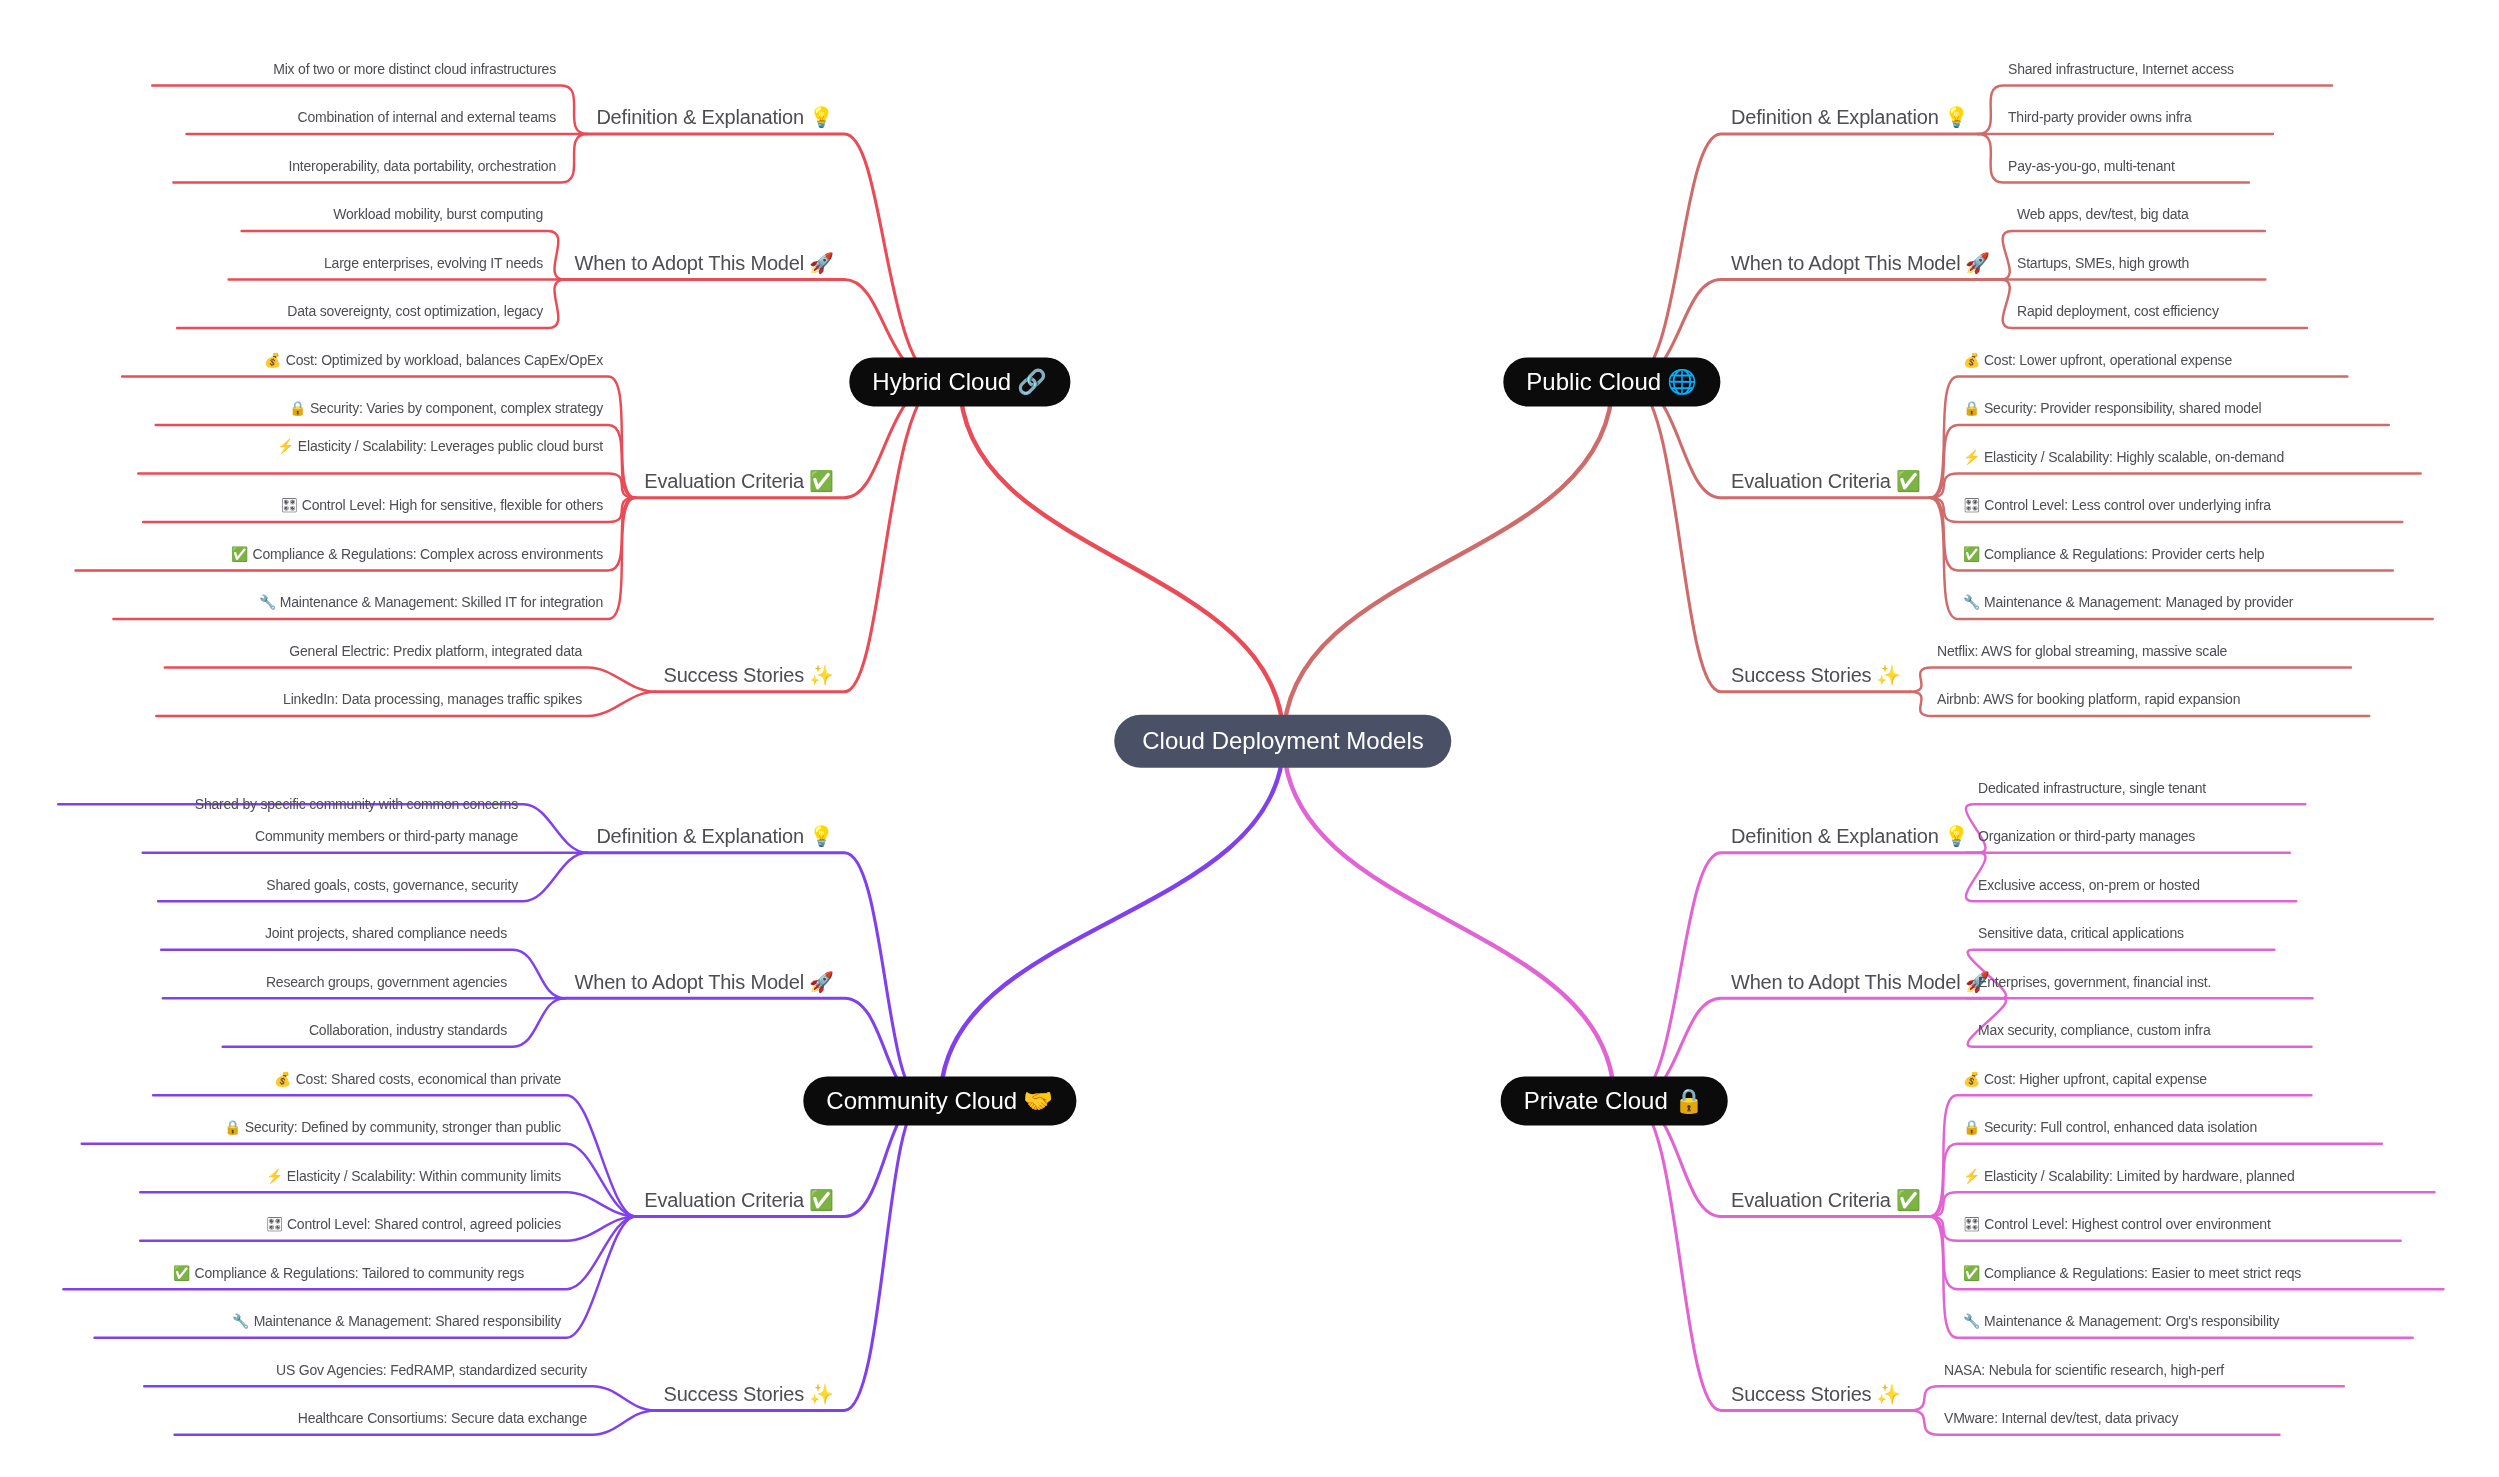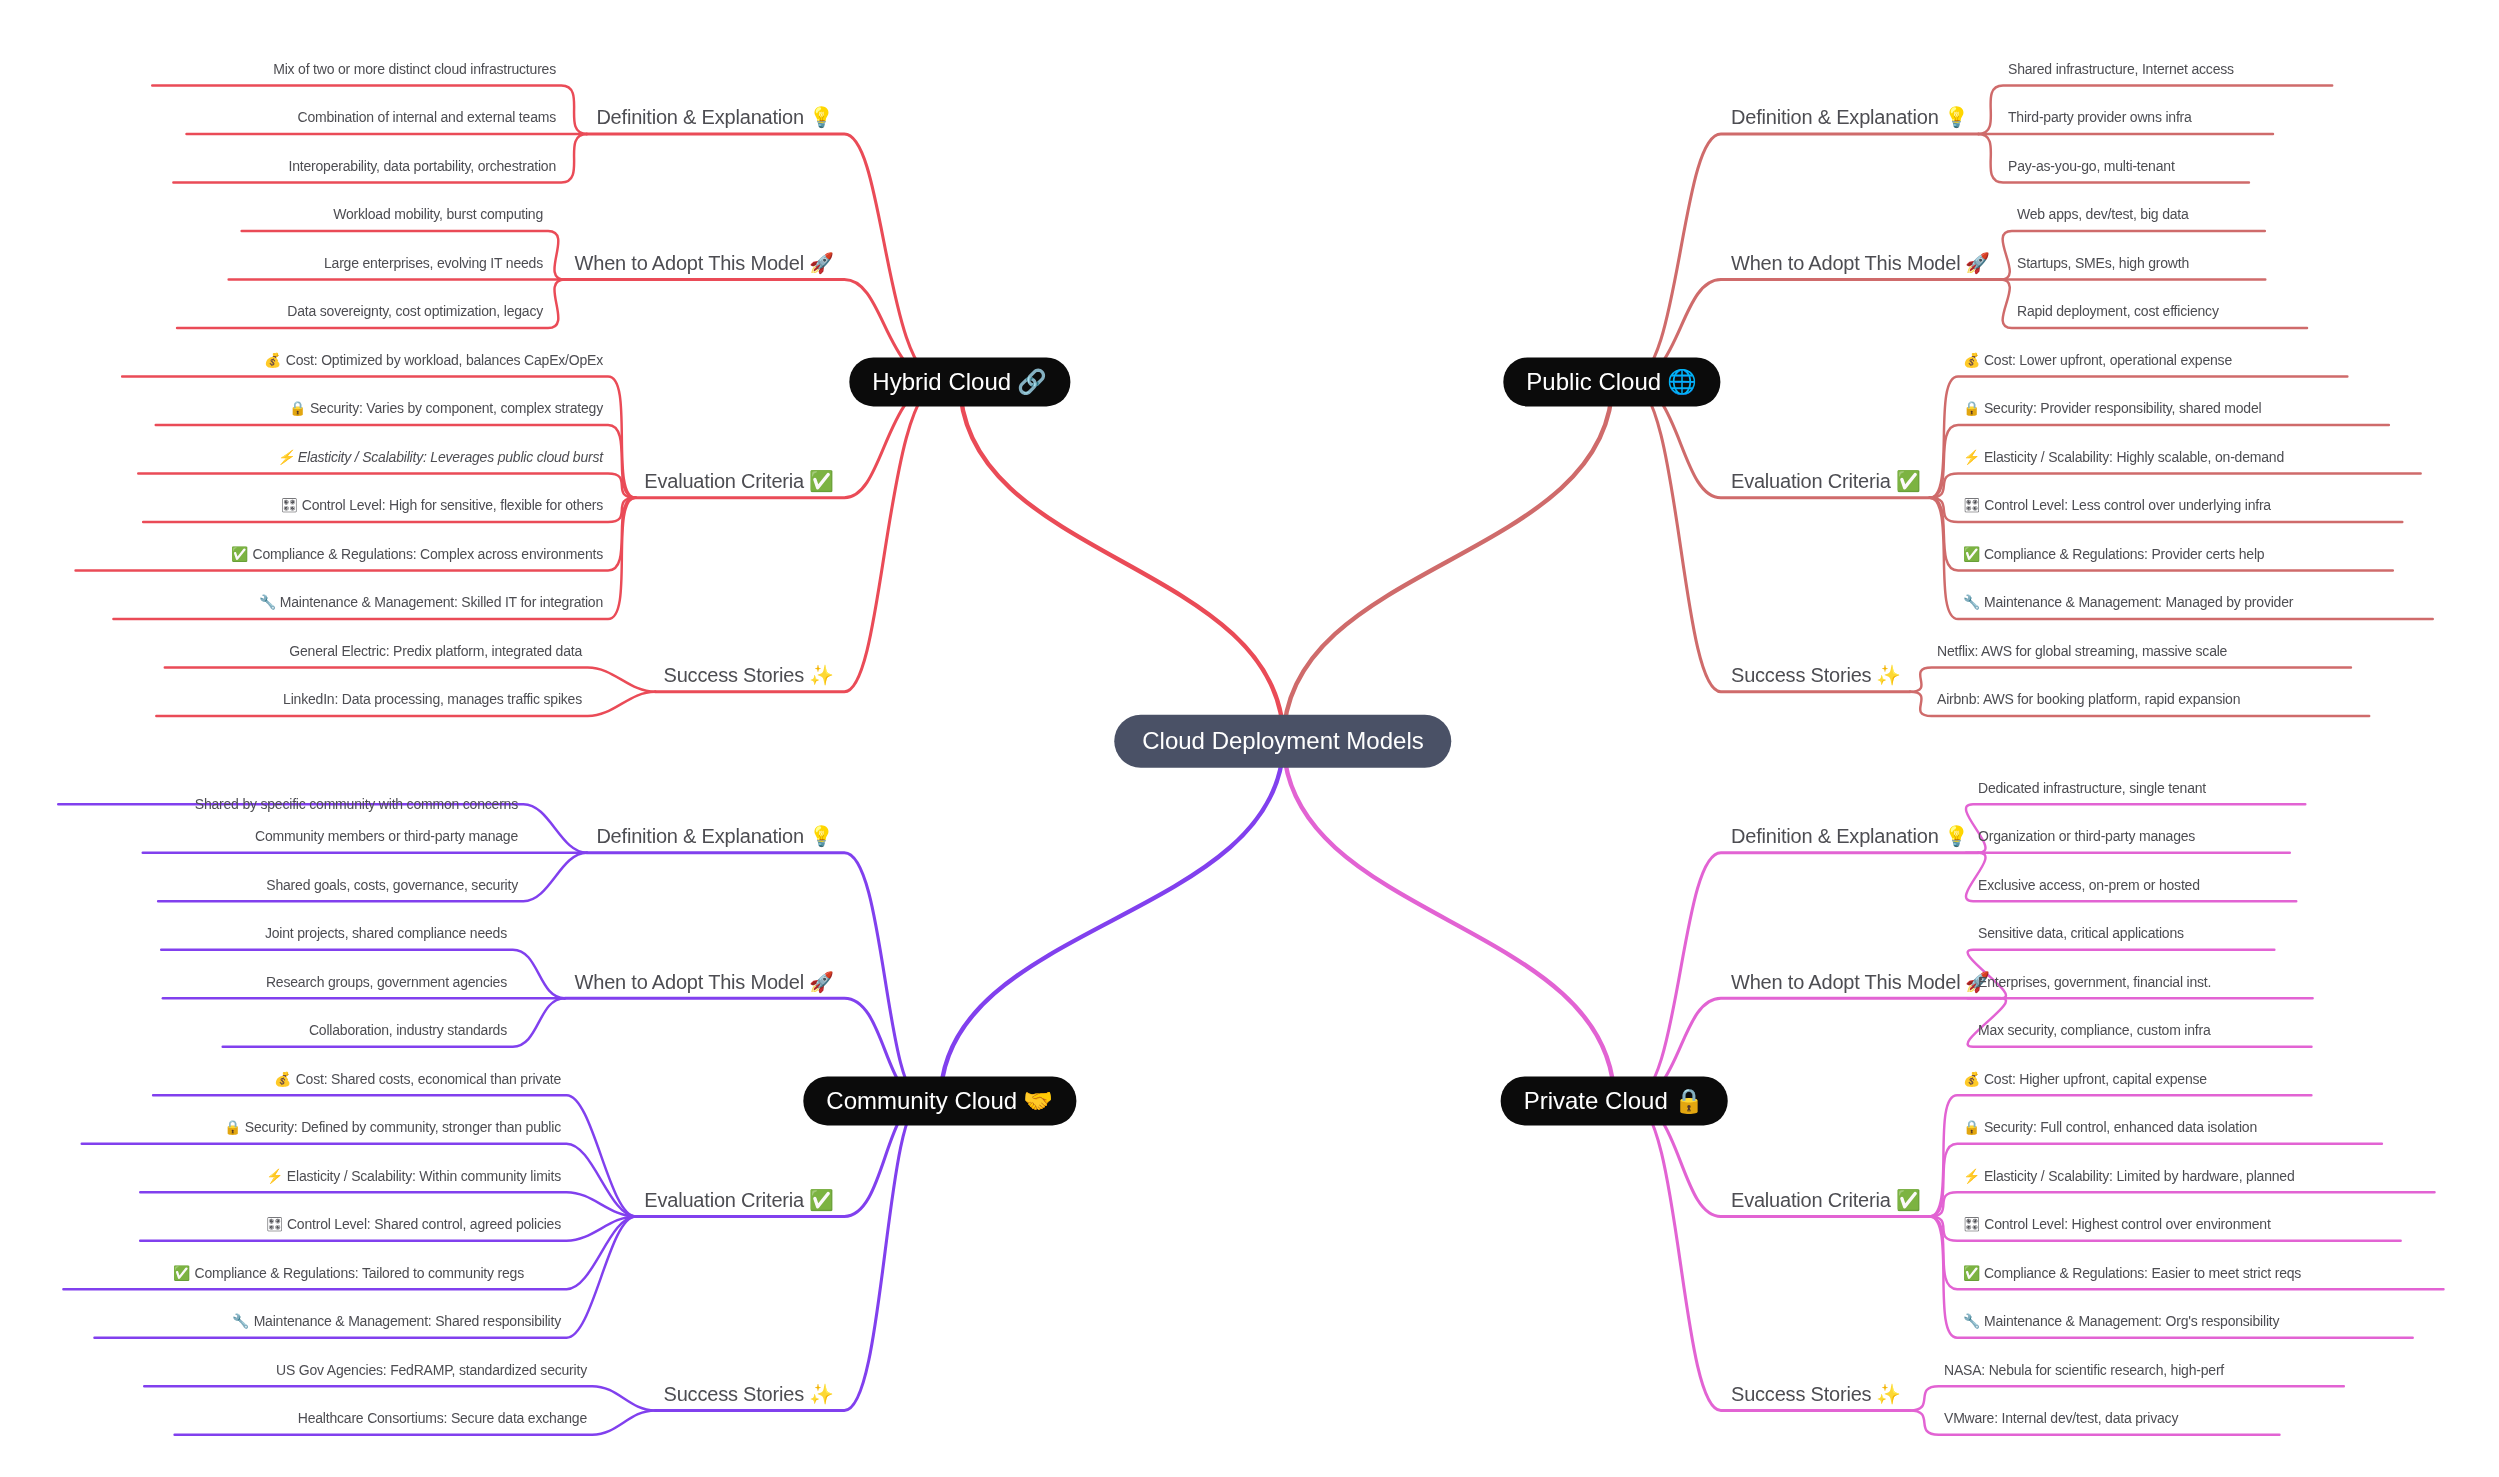--- a/index.html
+++ b/index.html
@@ -198,21 +198,21 @@
     <div class="leaf" style="top: 69px; right: 1944px;">Mix of two or more distinct cloud infrastructures</div>
     <div class="leaf" style="top: 117px; right: 1944px;">Combination of internal and external teams</div>
     <div class="leaf" style="top: 166px; right: 1944px;">Interoperability, data portability, orchestration</div>
     <div class="section-label" style="top: 263px; right: 1666px;">When to Adopt This Model 🚀</div>
     <div class="leaf" style="top: 214px; right: 1957px;">Workload mobility, burst computing</div>
     <div class="leaf" style="top: 263px; right: 1957px;">Large enterprises, evolving IT needs</div>
     <div class="leaf" style="top: 311px; right: 1957px;">Data sovereignty, cost optimization, legacy</div>
     <div class="section-label" style="top: 481px; right: 1666px;">Evaluation Criteria ✅</div>
     <div class="leaf" style="top: 360px; right: 1897px;">💰 Cost: Optimized by workload, balances CapEx/OpEx</div>
     <div class="leaf" style="top: 408px; right: 1897px;">🔒 Security: Varies by component, complex strategy</div>
-    <div class="leaf" style="top: 457px; right: 1897px; font-style: italic;">⚡ Elasticity / Scalability: Leverages public cloud burst</div>
+    <div class="leaf" style="top: 446px; right: 1897px;">⚡ Elasticity / Scalability: Leverages public cloud burst</div>
     <div class="leaf" style="top: 505px; right: 1897px;">🎛 Control Level: High for sensitive, flexible for others</div>
     <div class="leaf" style="top: 554px; right: 1897px;">✅ Compliance &amp; Regulations: Complex across environments</div>
     <div class="leaf" style="top: 602px; right: 1897px;">🔧 Maintenance &amp; Management: Skilled IT for integration</div>
     <div class="section-label" style="top: 675px; right: 1666px;">Success Stories ✨</div>
     <div class="leaf" style="top: 651px; right: 1918px;">General Electric: Predix platform, integrated data</div>
     <div class="leaf" style="top: 699px; right: 1918px;">LinkedIn: Data processing, manages traffic spikes</div>
     <div class="node-pill" style="left: 960px; top: 382px;">Hybrid Cloud 🔗</div>
     <div class="section-label" style="top: 117px; left: 1731px;">Definition &amp; Explanation 💡</div>
     <div class="leaf" style="top: 69px; left: 2008px;">Shared infrastructure, Internet access</div>
     <div class="leaf" style="top: 117px; left: 2008px;">Third-party provider owns infra</div>

